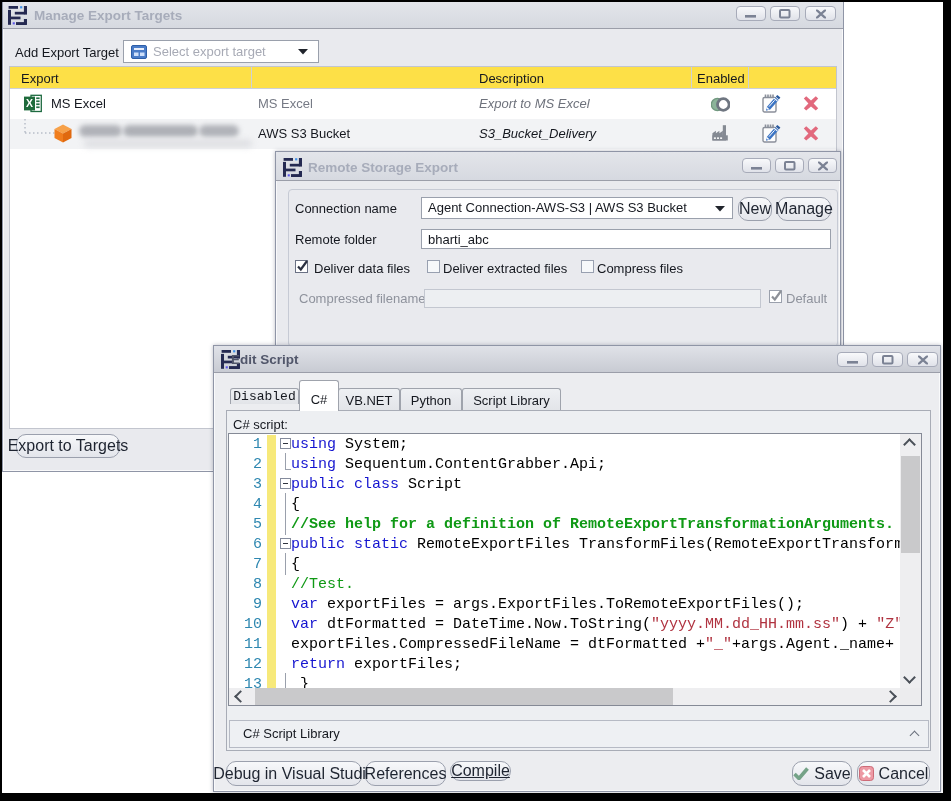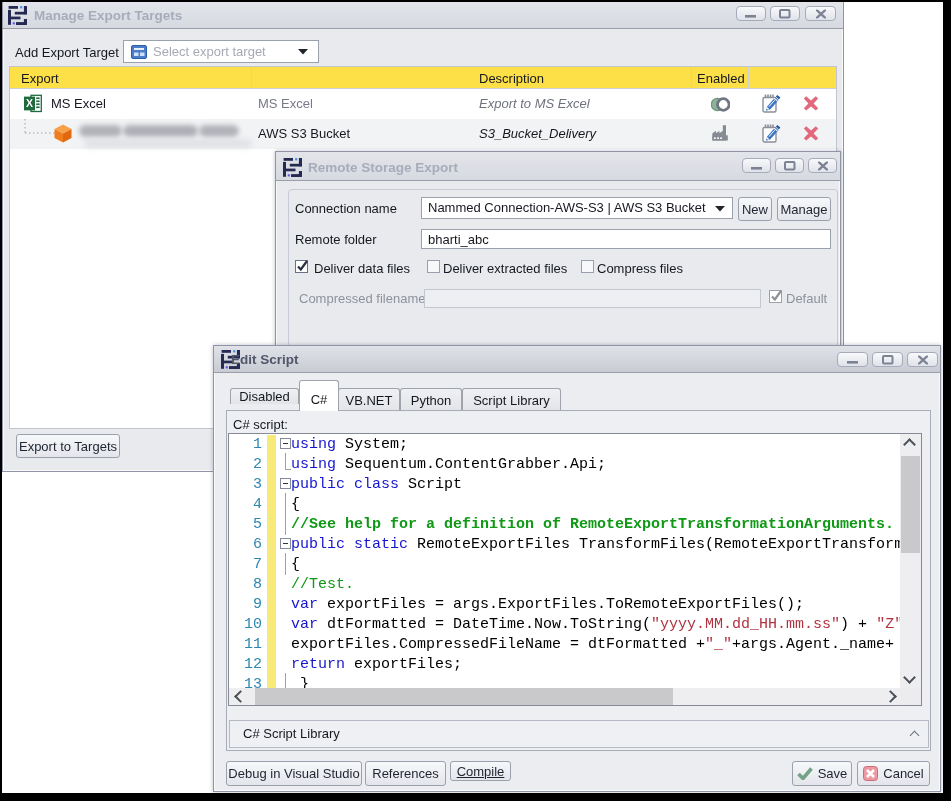--- a/index.html
+++ b/index.html
@@ -10,22 +10,22 @@
 
 .frame { background:#000; position:absolute; z-index:50; }
 
 .win { position:absolute; background:#e9eaee; border:1px solid #8f95a6; box-shadow:inset 0 0 0 1px rgba(255,255,255,.7); }
 .tbar { position:absolute; left:0; top:0; right:0;
   background:linear-gradient(#e3e5ea,#d6d9e0); border-bottom:1px solid #9b9ea9; }
 .ttl { position:absolute; font-size:13.5px; font-weight:bold; color:#a7acba; white-space:nowrap; }
 .wbtn { position:absolute; width:30px; height:15px; border:1px solid #a7abb9; border-radius:4px;
   background:linear-gradient(#f8f9fb,#e0e2e9); }
 .wbtn svg { position:absolute; left:50%; top:50%; transform:translate(-50%,-50%); }
-.btn { position:absolute; border:1px solid #9ba0ad; border-radius:3px;
-  background:linear-gradient(#f7f8fa,#e3e5eb); font-size:13px; color:#1e2430;
+.btn { position:absolute; border:1px solid #9ba0ad; border-radius:10px;
+  background:linear-gradient(#f7f8fa,#e3e5eb); font-size:16px; color:#1e2430;
   display:flex; align-items:center; justify-content:center; white-space:nowrap; }
 .lbl { position:absolute; font-size:13px; color:#15181f; white-space:nowrap; }
 .cb { position:absolute; width:13px; height:13px; background:#f6f8fa; border:1px solid #98a0b0; }
 
 .hdrcell { position:absolute; top:0; height:22px; border-right:1px solid #cdd0d8;
   font-size:13px; color:#15181f; display:flex; align-items:center; padding-left:11px; }
 </style>
 </head>
 <body>
 <div id="stage">
@@ -205,21 +205,21 @@
   <div class="wbtn" style="left:532px; top:6px; width:29px;">
         <svg width="10" height="9" viewBox="0 0 10 9">
           <path d="M0,0 L10,9 M10,0 L0,9" stroke="#7b8294" stroke-width="2.4"></path>
         </svg>
       </div>
 
   <div class="abs" style="left:12px; top:37px; width:550px; height:158px; border:1px solid #c6cad4; border-radius:4px;"></div>
 
   <div class="lbl" style="left:19px; top:49px;">Connection name</div>
   <div class="abs" style="left:145px; top:45px; width:312px; height:22px; background:#fff; border:1px solid #9aa0ac;">
-    <div class="abs" style="left:6px; top:2px; font-size:13px; color:#15181f;">Nammed Connection-AWS-S3 | AWS S3 Bucket</div>
+    <div class="abs" style="left:6px; top:2px; font-size:13px; color:#15181f;">Agent Connection-AWS-S3 | AWS S3 Bucket</div>
     <svg class="abs" style="right:7px; top:8px;" width="10" height="6">
           <polygon points="0,0 10,0 5,5.6" fill="#20242c"></polygon>
         </svg>
   </div>
   <div class="btn" style="left:462px; top:45px; width:34px; height:24px;">New</div>
   <div class="btn" style="left:501px; top:45px; width:54px; height:24px;">Manage</div>
 
   <div class="lbl" style="left:19px; top:80px;">Remote folder</div>
   <div class="abs" style="left:145px; top:77px; width:410px; height:20px; background:#fff; border:1px solid #9aa0ac;">
     <div class="abs" style="left:6px; top:2px; font-size:13px; color:#15181f;">bharti_abc</div>
@@ -272,21 +272,21 @@
         <svg width="12" height="10">
           <rect x="1" y="1" width="9.5" height="7.5" rx="1" fill="none" stroke="#7b8294" stroke-width="2"></rect>
         </svg>
       </div>
   <div class="wbtn" style="left:693px; top:6px; width:31px;">
         <svg width="10" height="9" viewBox="0 0 10 9">
           <path d="M0,0 L10,9 M10,0 L0,9" stroke="#7b8294" stroke-width="2.4"></path>
         </svg>
       </div>
 
-  <div class="abs tab" style="left:16px; top:42px; width:69px; height:16px;">Disabled</div>
+  <div class="abs tab" style="left:16px; top:42px; width:69px; height:16px;font-family:Liberation Mono, monospace;">Disabled</div>
   <div class="abs tab active" style="left:85px; top:34px; width:40px; height:31px;">C#</div>
   <div class="abs tab" style="left:124px; top:42px; width:62px; height:23px;">VB.NET</div>
   <div class="abs tab" style="left:186px; top:42px; width:62px; height:23px;">Python</div>
   <div class="abs tab" style="left:248px; top:42px; width:99px; height:23px;">Script Library</div>
 
   <div class="abs" style="left:12px; top:64px; width:705px; height:341px; background:#edeff2; border:1px solid #a8acb6;">
     <div class="abs" style="left:6px; top:6px; font-size:13px; color:#15181f;">C# script:</div>
 
     <div class="abs" id="editor" style="left:1px; top:22px; width:694px; height:273px; background:#fff; border:1px solid #858a96; overflow:hidden;">
       <div id="code">

